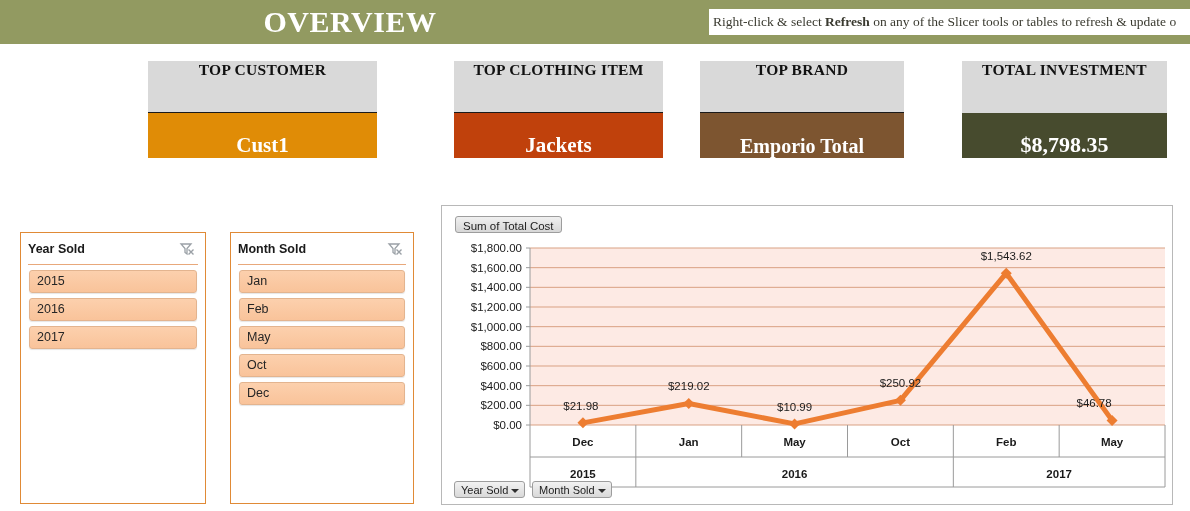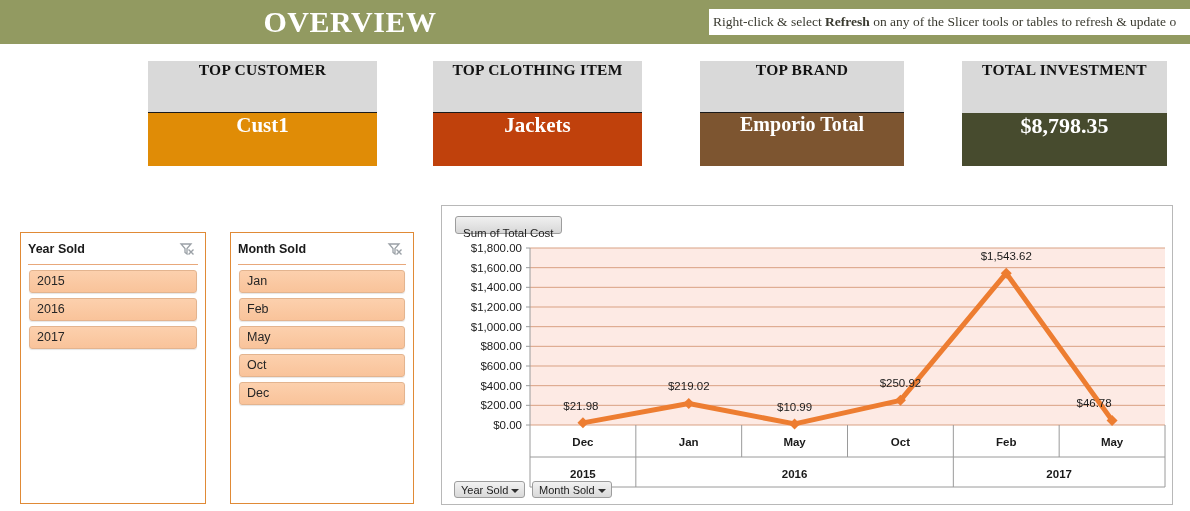--- a/index.html
+++ b/index.html
@@ -71,35 +71,35 @@
   .kpi-head span {
     font-family: "Liberation Serif", serif;
     font-size: 15.5px;
     font-weight: bold;
     color: #111111;
     line-height: 18px;
     display: block;
     letter-spacing: 0.3px;
   }
   .kpi-val {
-    height: 53px;
+    height: 45px;
     display: flex;
-    align-items: flex-start;
+    align-items: flex-end;
     justify-content: center;
     box-sizing: border-box;
   }
   .kpi-val span {
     font-family: "Liberation Serif", serif;
     font-size: 21px;
     font-weight: bold;
     color: #ffffff;
   }
 
   #kpi-customer { left: 148px; width: 229px; }
-  #kpi-item     { left: 433px; width: 209px; }
+  #kpi-item     { left: 454px; width: 209px; }
   #kpi-brand    { left: 700px; width: 204px; }
   #kpi-total    { left: 962px; width: 205px; }
 
   #kpi-total .kpi-head { border-bottom: none; }
   #kpi-total .kpi-val span { font-size: 22px; }
   #kpi-brand .kpi-val span { font-size: 20px; }
 
   
   .slicer {
     position: absolute;
@@ -150,21 +150,21 @@
     left: 441px; top: 205px;
     width: 732px; height: 300px;
     background: #ffffff;
     border: 1px solid #b8b8b8;
     box-sizing: border-box;
   }
   #legend-btn {
     position: absolute;
     left: 13px; top: 10px;
     height: 17px;
-    padding: 8px 7px;
+    padding: 1px 7px;
     background: linear-gradient(to bottom, #f0f0f0 0%, #d7d7d7 100%);
     border: 1px solid #9d9d9d;
     border-radius: 3px;
     font-size: 11.5px;
     color: #1d1d1d;
     line-height: 16px;
     box-sizing: border-box;
     white-space: nowrap;
   }
   #plot-svg {

